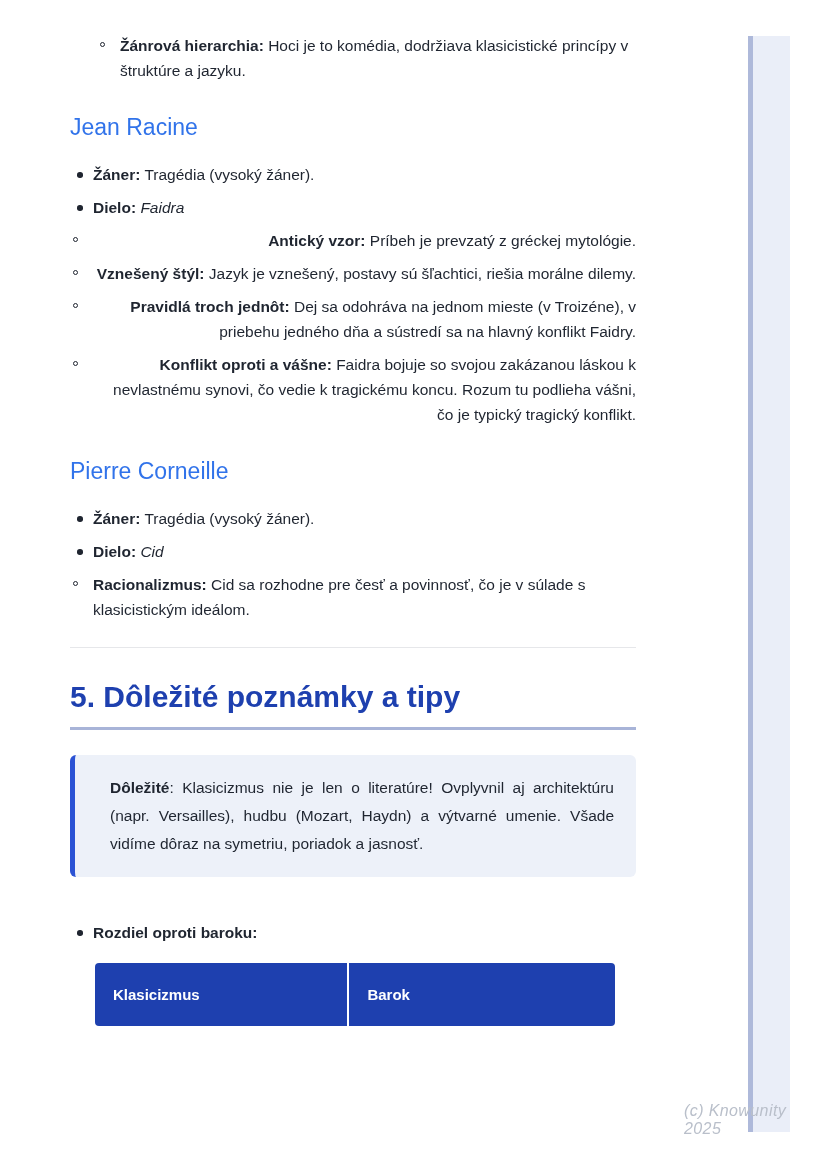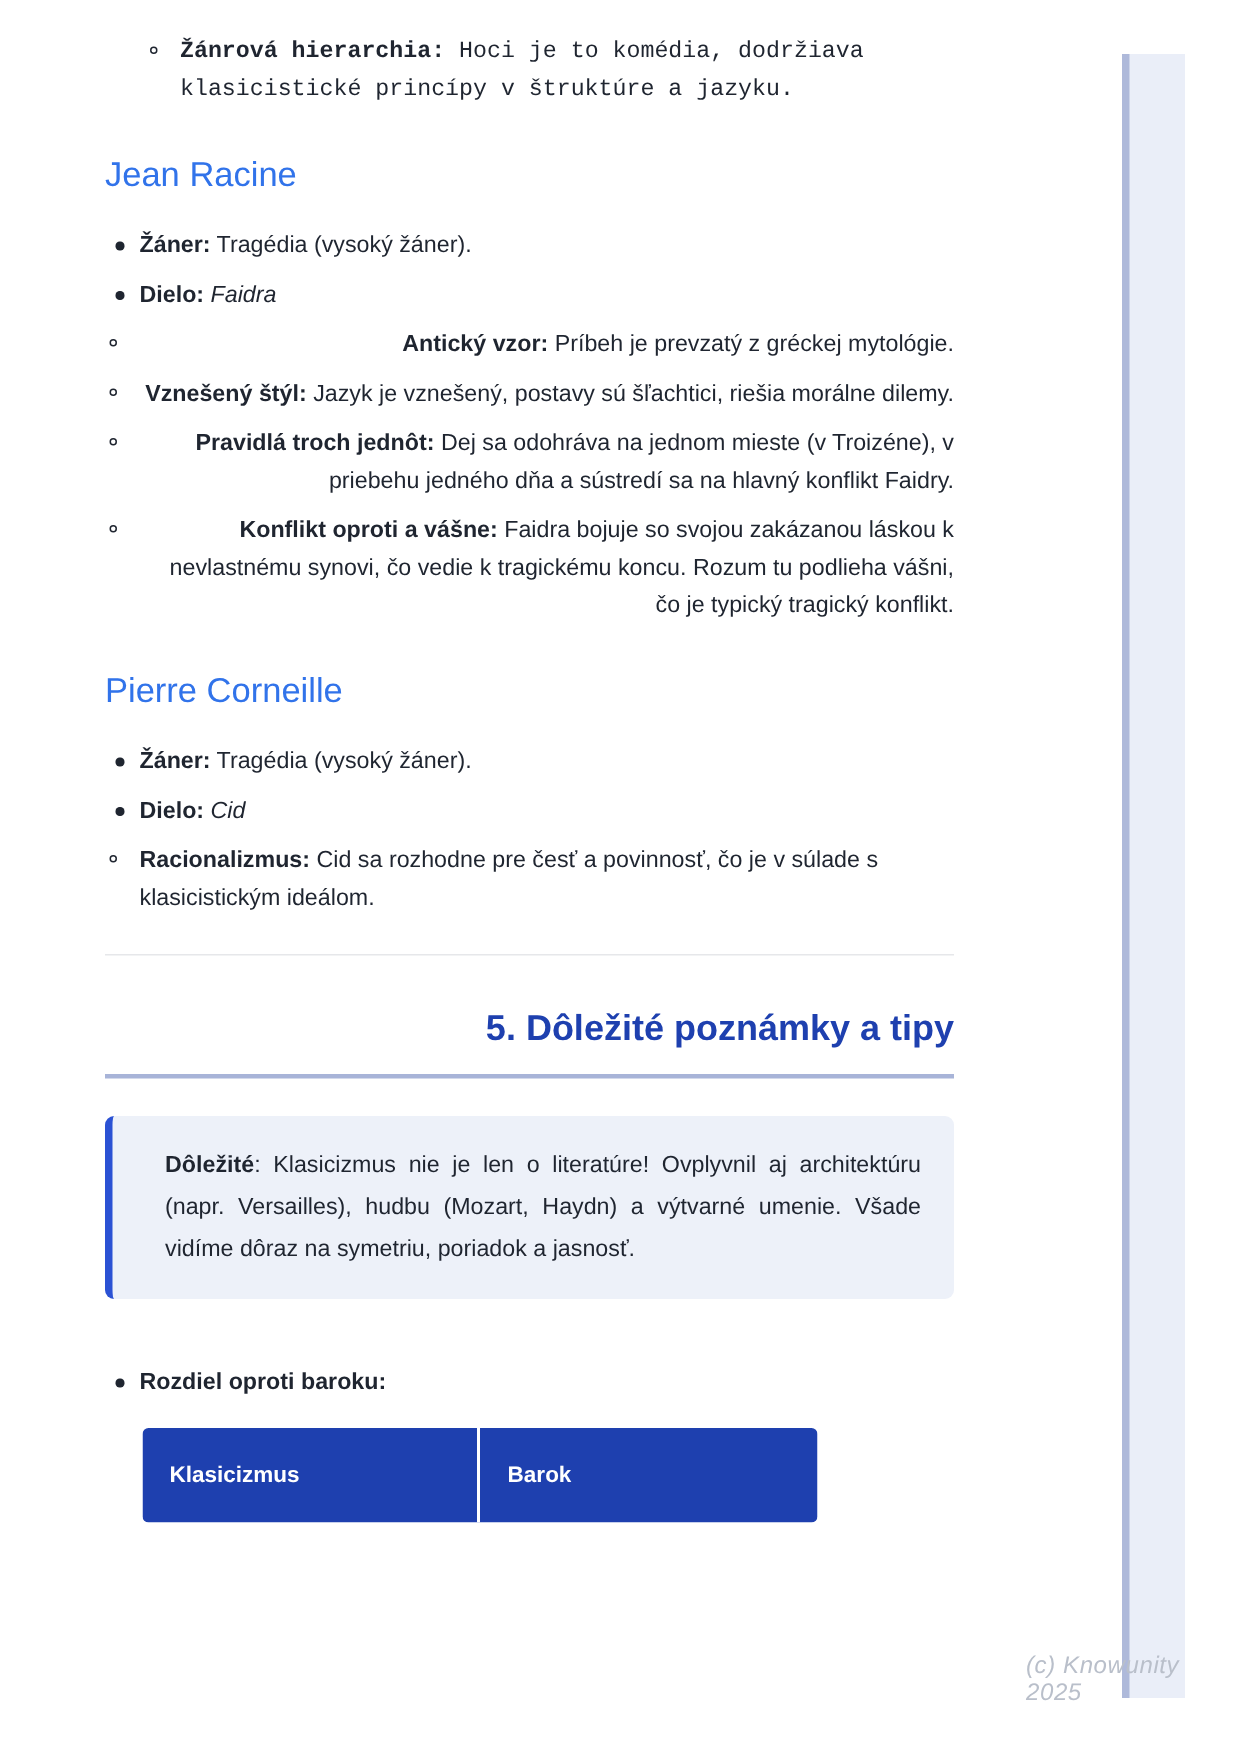--- a/index.html
+++ b/index.html
@@ -40,59 +40,58 @@
     position:absolute;left:7px;top:10px;
     width:5.5px;height:5.5px;border-radius:50%;
     background:var(--body-text);
   }
   .circ{
     position:absolute;left:30px;top:9px;
     width:5px;height:5px;border-radius:50%;
     border:1.6px solid var(--body-text);
     background:transparent;
   }
-  .intro-list{padding-top:22px;font-family:Liberation Mono, monospace;}
+  .intro-list{padding-top:33px;}
   b,.b{font-weight:bold;}
   .it{font-style:italic;}
   h3{
     color:var(--h3-blue);
     font-size:23px;
     line-height:28px;
     margin:30px 0 21px 0;
     font-weight:normal;
   }
   .nested{margin-top:8px;}
   .divider{
     border:none;
     border-top:1px solid var(--rule-light);
     margin-top:25px;
   }
   h2{
     color:var(--h2-blue);
-    font-size:24px;
+    font-size:30px;
     line-height:34px;
     font-weight:bold;
     margin-top:32px;
     padding-bottom:13px;
     border-bottom:3px solid var(--h2-underline);
-    text-align:right;
   }
   .callout{
     margin-top:25px;
     background:var(--callout-bg);
     border-left:5px solid var(--callout-border);
     border-radius:6px;
     padding:19px 22px 19px 35px;
     line-height:28px;
     text-align:justify;
   }
   .single-bullet{margin-top:43px;}
   .cmp-table{
     margin:18px 0 0 25px;
-    width:450px;
+    width:520px;
     border-collapse:collapse;
     border-radius:4px;
     overflow:hidden;
     display:table;
   }
   .cmp-table th{
     background:var(--table-header-bg);
     color:#ffffff;
     font-size:15px;
     font-weight:bold;

